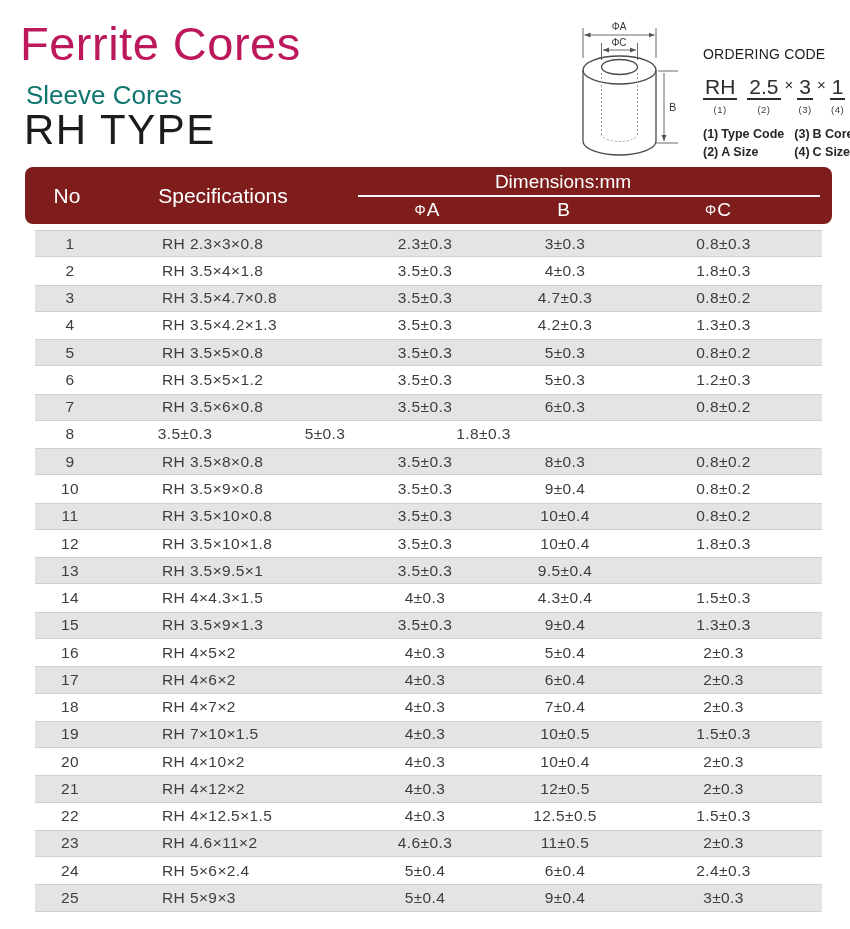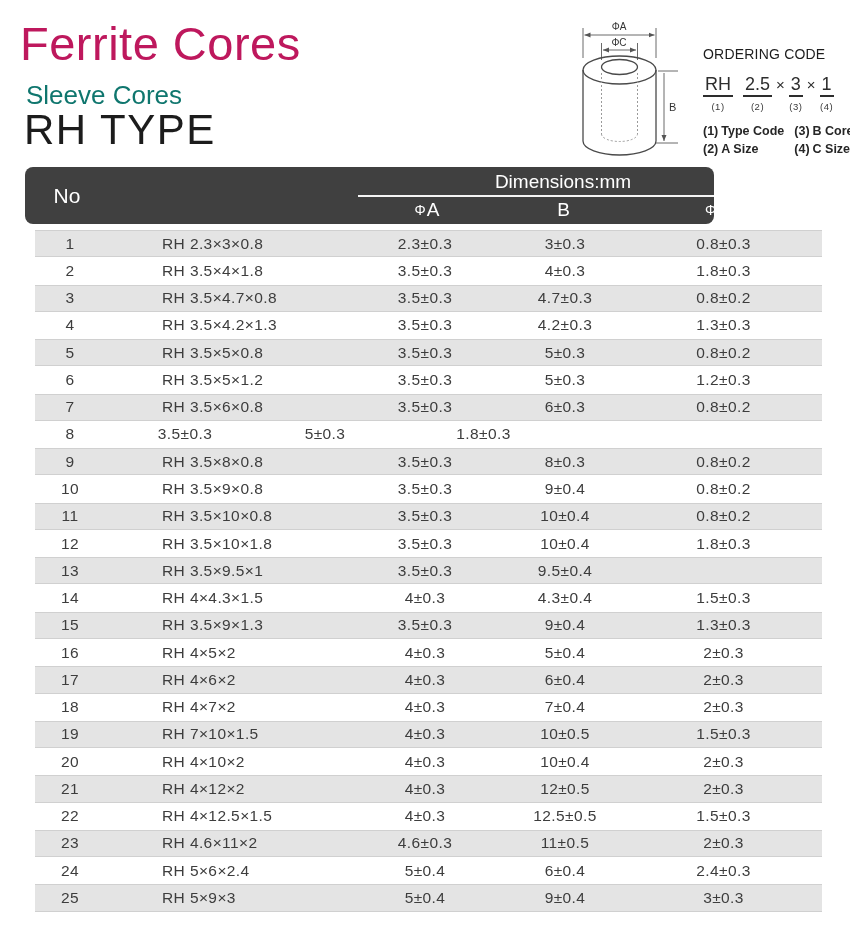--- a/index.html
+++ b/index.html
@@ -15,30 +15,30 @@
   
   .diagram { position:absolute; left:568px; top:10px; width:120px; height:152px; }
   .diagram svg { display:block; }
 
   
   .ordering  { position:absolute; left:703px; top:46px; width:146px; color:#222; }
   .oc-heading{ font-size:14px; font-weight:400; letter-spacing:0.2px; white-space:nowrap; color:#1d1d1d; }
   .oc-line   { display:flex; align-items:flex-start; margin-top:13px; }
   .oc-part   { display:flex; flex-direction:column; align-items:center; }
   .oc-gap    { margin-left:10px; }
-  .oc-code   { font-size:18px; font-weight:500; color:#2d2d2d; border-bottom:2px solid #2d2d2d; padding:0 2px; line-height:1.1; }
+  .oc-code   { font-size:21px; font-weight:500; color:#2d2d2d; border-bottom:2px solid #2d2d2d; padding:0 2px; line-height:1.1; }
   .oc-num    { font-size:9.5px; color:#3a3a3a; margin-top:4px; letter-spacing:0.5px; }
   .oc-x      { font-size:15px; color:#2d2d2d; margin:1px 4px 0 4px; }
   .oc-legend { margin-top:12px; display:grid; grid-template-columns:auto auto; column-gap:10px; row-gap:4px;
                font-size:12.5px; font-weight:700; color:#262626; white-space:nowrap; }
   .oc-key    { font-weight:700; margin-right:3px; }
 
   
-  .thead { position:absolute; left:25px; top:167px; width:689px; height:57px;
-           background:#404040; border-radius:8px; color:#ffffff; }
+  .thead { position:absolute; left:25px; top:167px; width:807px; height:57px;
+           background:#7f1d1d; border-radius:8px; color:#ffffff; }
   .th-no   { position:absolute; left:12px;  top:0; width:60px;  height:57px; display:flex; align-items:center; justify-content:center; font-size:21px; }
   .th-spec { position:absolute; left:123px; top:0; width:150px; height:57px; display:flex; align-items:center; justify-content:center; font-size:21px; }
   .th-dims { position:absolute; left:333px; top:4px; width:410px; text-align:center; font-size:19px; }
   .th-rule { position:absolute; left:333px; top:28px; width:462px; height:1.5px; background:rgba(255,255,255,0.95); }
   .th-sub  { position:absolute; top:30px; height:26px; width:100px; display:flex; align-items:center; justify-content:center; font-size:19px; }
   .th-a { left:352px; } .th-b { left:488px; } .th-c { left:643px; }
   .phi  { font-size:14px; margin-right:1px; }
 
   
   .tbody { position:absolute; left:35px; top:230px; width:787px; }
@@ -130,20 +130,21 @@
     <div class="oc-legend">
       <div><span class="oc-key">(1)</span><span>Type Code</span></div>
       <div><span class="oc-key">(3)</span><span>B Cores</span></div>
       <div><span class="oc-key">(2)</span><span>A Size</span></div>
       <div><span class="oc-key">(4)</span><span>C Size</span></div>
     </div>
   </div>
 
   <div class="thead">
     <div class="th-no">No</div>
+    <div class="th-spec">Specifications</div>
     <div class="th-dims">Dimensions:mm</div>
     <div class="th-rule"></div>
     <div class="th-sub th-a">
         <span class="phi">Φ</span>
         <span>A</span>
       </div>
     <div class="th-sub th-b">
         <span class="phi"></span>
         <span>B</span>
       </div>

